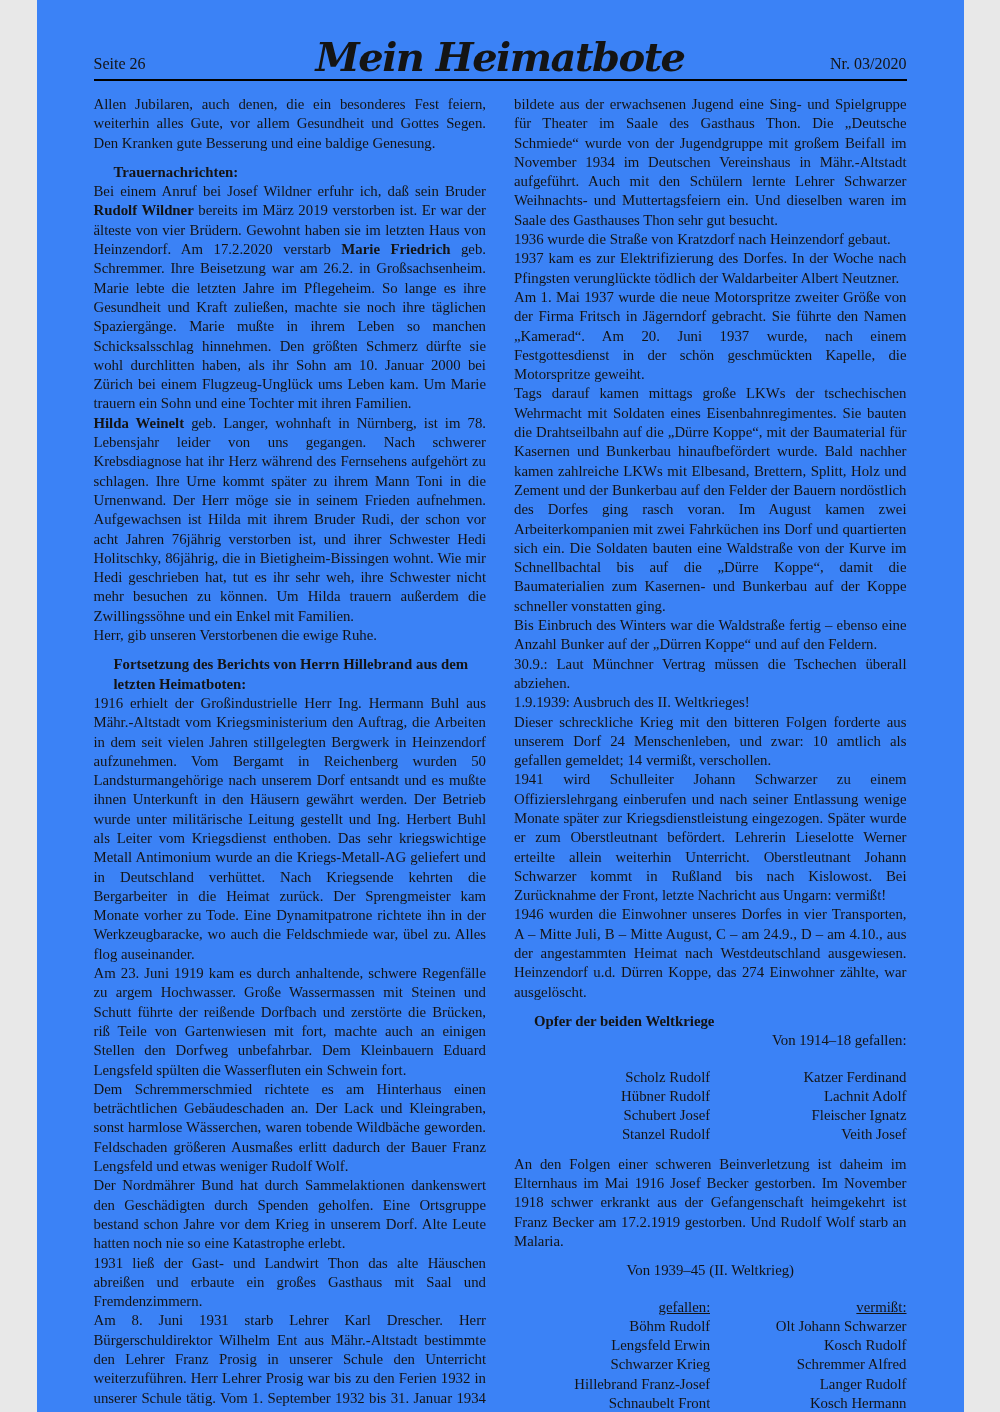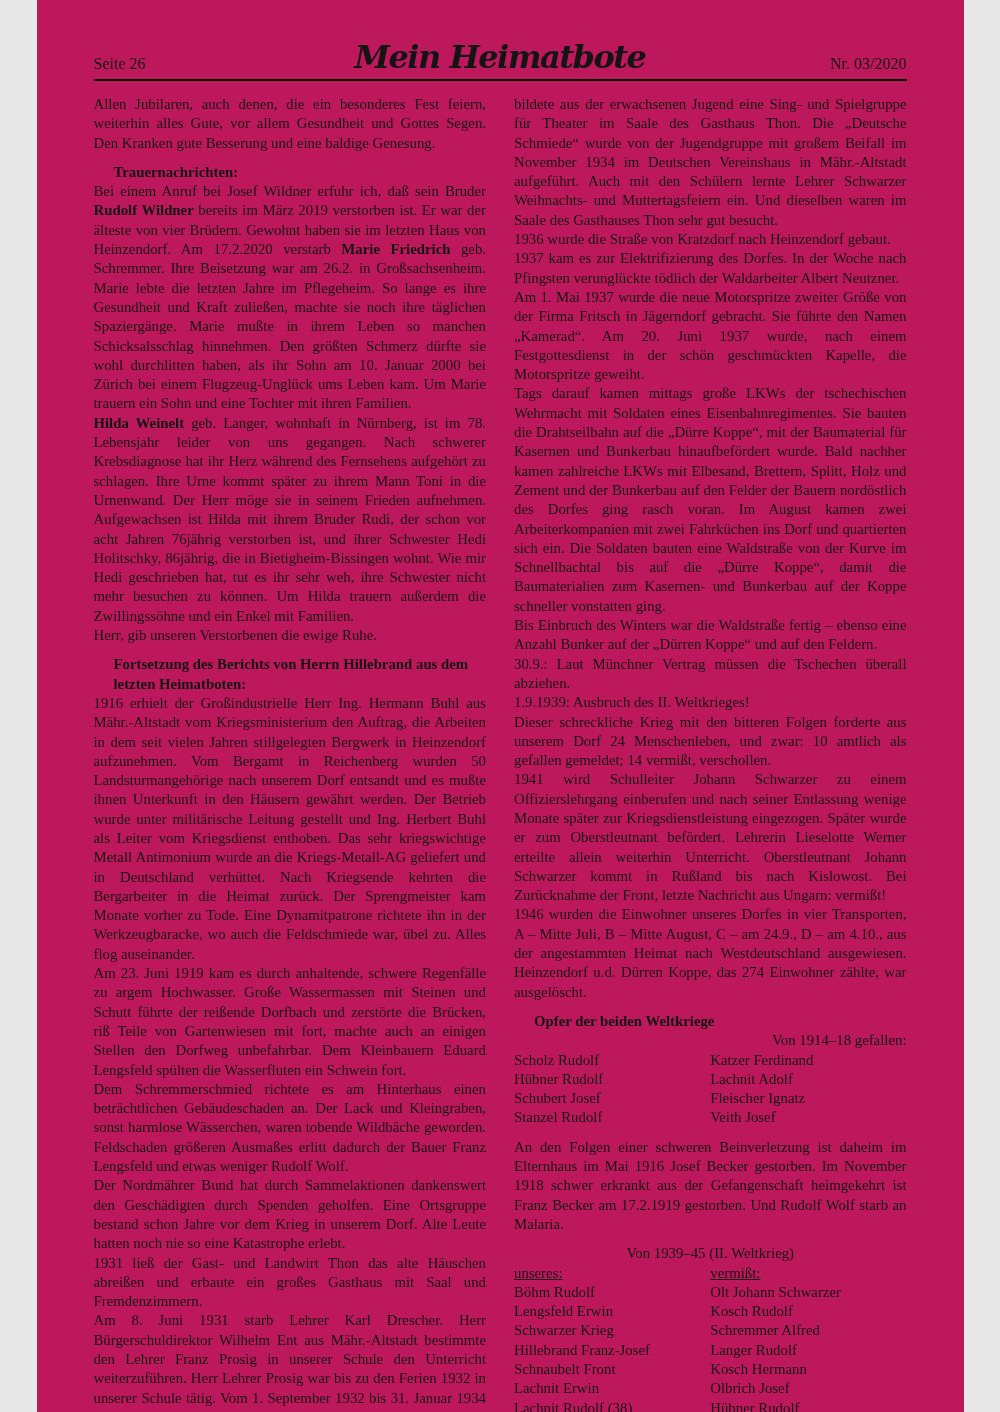--- a/index.html
+++ b/index.html
@@ -1,39 +1,39 @@
 <!DOCTYPE html>
 <html lang="de"><head>
 <meta charset="utf-8">
 <style>
   * { margin:0; padding:0; box-sizing:border-box; }
   html,body { background:#e8e8e8; }
   body { font-family:"Liberation Serif", serif; color:#141414; }
   .page {
-    width:927px; height:1412px; margin:0 auto; background:#be185d;
+    width:927px; height:1412px; margin:0 auto; background:#3b82f6;
     padding:40px 57px 28px 57px; overflow:hidden;
   }
   .header-row {
     display:grid; grid-template-columns:1fr auto 1fr; align-items:end;
   }
   .page-meta { font-size:16px; line-height:20px; }
   .page-meta.right { text-align:right; }
   .masthead {
-    font-family:"DejaVu Serif", serif; font-size:32px; font-weight:bold;
+    font-family:"DejaVu Serif", serif; font-size:40px; font-weight:bold;
     font-style:italic; letter-spacing:-1.5px; line-height:34px; white-space:nowrap;
   }
   .header-rule { border:none; border-top:2px solid #000; margin:5px 0 14px 0; }
   .columns { display:flex; gap:28px; }
   .col { flex:1 1 0; min-width:0; font-size:14.8px; line-height:19.3px;
          text-align:justify; hyphens:auto; }
   .para { margin:0; }
   .heading { font-weight:bold; text-align:left;margin-left:20px; }
   .gap { margin-top:10px; }
   .bold { font-weight:bold; }
-  .list2 { text-align:left; }
+  .list2 { text-align:right;margin-top:17px; }
   .list2-row { display:flex; }
   .list2-cell { flex:0 0 50%; white-space:nowrap; overflow:hidden; }
   .underline { text-decoration:underline; }
 </style>
 </head>
 <body>
 
 <div class="page">
   <div class="header-row">
     <span class="page-meta">Seite 26</span>
@@ -85,21 +85,21 @@
           </div>
           <div class="list2-row">
             <span class="list2-cell">Stanzel Rudolf</span>
             <span class="list2-cell">Veith Josef</span>
           </div>
         </div>
         <p class="para gap"><span>An den Folgen einer schweren Beinverletzung ist daheim im Elternhaus im Mai 1916 Josef Becker gestorben. Im November 1918 schwer erkrankt aus der Gefangenschaft heimgekehrt ist Franz Becker am 17.2.1919 gestorben. Und Rudolf Wolf starb an Malaria.</span></p>
         <p class="para gap" style="text-align: center;"><span>Von 1939–45 (II. Weltkrieg)</span></p>
         <div class="list2">
           <div class="list2-row">
-            <span class="list2-cell underline">unseres:</span>
+            <span class="list2-cell underline">gefallen:</span>
             <span class="list2-cell underline">vermißt:</span>
           </div>
           <div class="list2-row">
             <span class="list2-cell">Böhm Rudolf</span>
             <span class="list2-cell">Olt Johann Schwarzer</span>
           </div>
           <div class="list2-row">
             <span class="list2-cell">Lengsfeld Erwin</span>
             <span class="list2-cell">Kosch Rudolf</span>
           </div>

